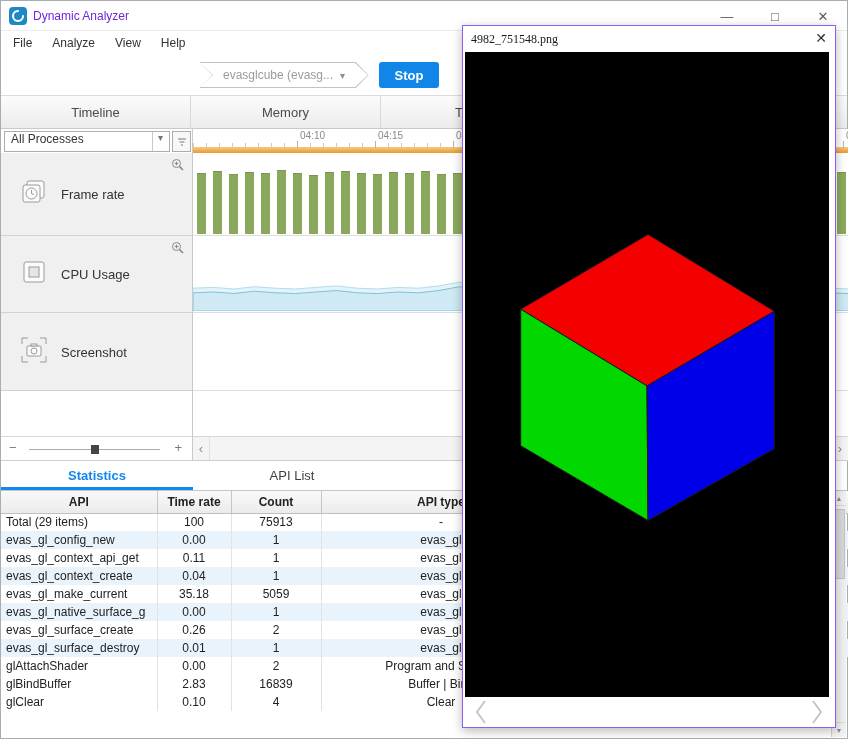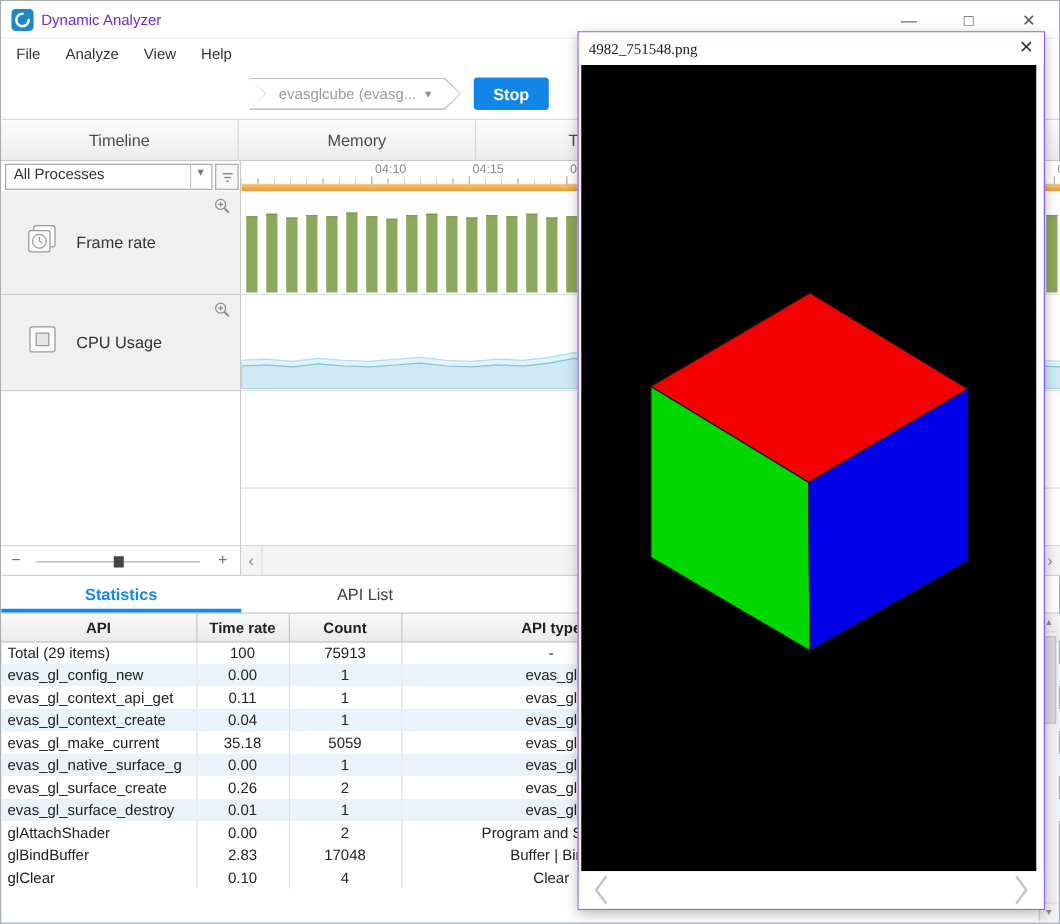--- a/index.html
+++ b/index.html
@@ -244,20 +244,31 @@
       <span class="mag">
         <svg width="14" height="14" viewBox="0 0 14 14">
           <circle cx="5.5" cy="5.5" r="4" fill="none" stroke="#8a8a8a"></circle>
           <line x1="8.6" y1="8.6" x2="12" y2="12" stroke="#8a8a8a" stroke-width="1.6"></line>
           <line x1="3.6" y1="5.5" x2="7.4" y2="5.5" stroke="#8a8a8a"></line>
           <line x1="5.5" y1="3.6" x2="5.5" y2="7.4" stroke="#8a8a8a"></line>
         </svg>
       </span>
     </div>
 
+    <div class="lrow lrow-shot">
+      <span class="icon">
+        <svg width="30" height="30" viewBox="0 0 30 30">
+          <path d="M3 9V3h6 M21 3h6v6 M27 21v6h-6 M9 27H3v-6" fill="none" stroke="#9a9a9a"></path>
+          <rect x="8" y="11" width="14" height="10" rx="1" fill="#fbfbfb" stroke="#9a9a9a"></rect>
+          <rect x="12" y="9" width="6" height="2" fill="#fbfbfb" stroke="#9a9a9a"></rect>
+          <circle cx="15" cy="16" r="3" fill="none" stroke="#9a9a9a"></circle>
+        </svg>
+      </span>
+      <span class="lbl">Screenshot</span>
+    </div>
   </div>
 
   <div class="chartcol">
     <div class="ruler" id="ruler">
       <div class="minorticks"></div>
       <div class="orange-strip"></div>
     <div class="tick" style="left: 104px;"></div>
         <span class="ticklab" style="left: 107px;">04:10</span>
         <div class="tick" style="left: 182px;"></div>
         <span class="ticklab" style="left: 185px;">04:15</span>
@@ -420,21 +431,21 @@
         <tr>
           <td>glAttachShader</td>
           <td>0.00</td>
           <td>2</td>
           <td>Program and Shader</td>
           <td></td>
         </tr>
         <tr>
           <td>glBindBuffer</td>
           <td>2.83</td>
-          <td>17048</td>
+          <td>16839</td>
           <td>Buffer | Bind</td>
           <td></td>
         </tr>
         <tr>
           <td>glClear</td>
           <td>0.10</td>
           <td>4</td>
           <td>Clear</td>
           <td></td>
         </tr>

